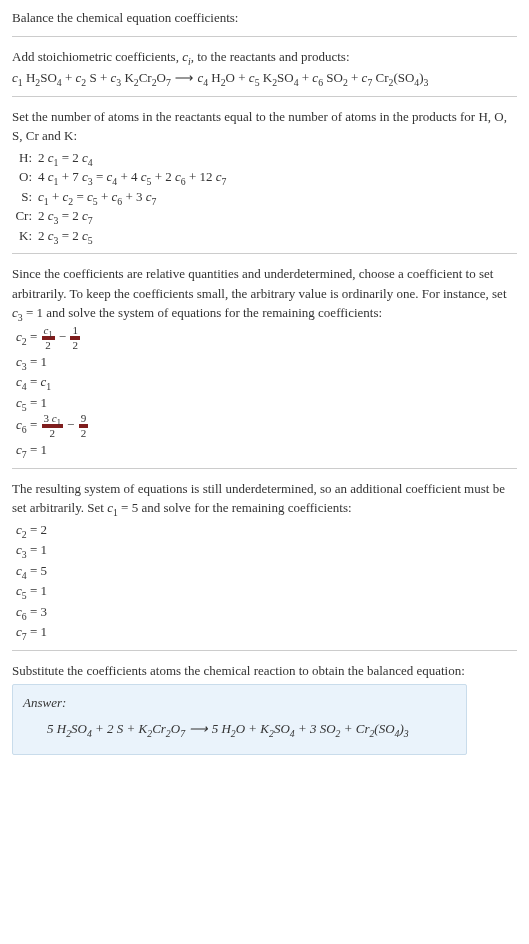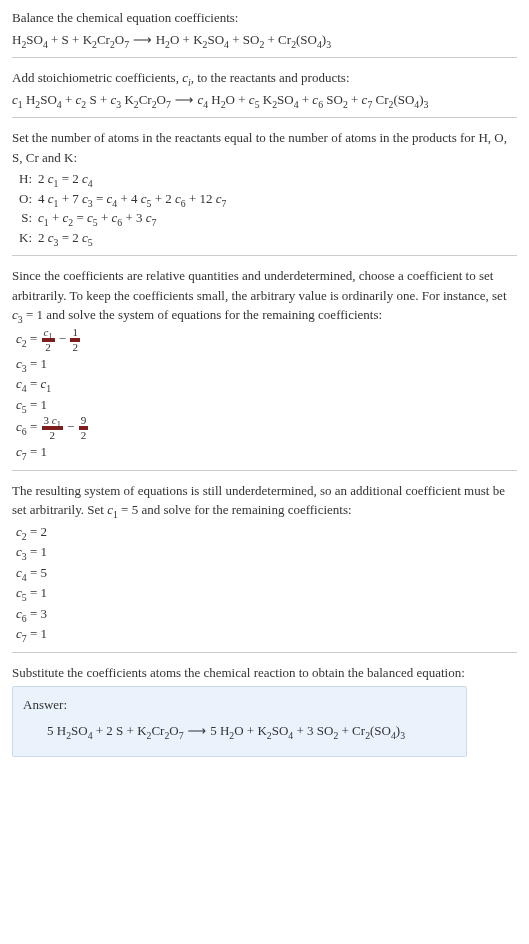--- a/index.html
+++ b/index.html
@@ -74,37 +74,35 @@
       display: block;
       padding: 0 2px;
     }
     .answer-box {
       background: #eaf3fb;
       border: 1px solid #c9dceb;
       border-radius: 2px;
       padding: 8px 10px 10px 10px;
       margin-top: 4px;
       width: 455px;
+      font-style: italic;
     }
     .answer-label {
       font-size: 13px;
       margin-bottom: 6px;
     }
     .answer-eq {
       padding-left: 24px;
     }
   </style>
 </head>
 <body>
 
 <div class="section">
   <div>Balance the chemical equation coefficients:</div>
-  <div class="equation-line">
-    H<span class="sub">2</span>SO<span class="sub">4</span> + S + K<span class="sub">2</span>Cr<span class="sub">2</span>O<span class="sub">7</span><span class="arrow">⟶</span>H<span class="sub">2</span>O + K<span class="sub">2</span>SO<span class="sub">4</span> + SO<span class="sub">2</span> + Cr<span class="sub">2</span>(SO<span class="sub">4</span>)<span class="sub">3</span>
-  </div>
 </div>
 
 <hr class="divider">
 
 <div class="section">
   <div>Add stoichiometric coefficients, <span class="italic">c<span class="sub">i</span></span>, to the reactants and products:</div>
   <div class="equation-line">
     <span class="italic">c</span><span class="sub">1</span> H<span class="sub">2</span>SO<span class="sub">4</span> + <span class="italic">c</span><span class="sub">2</span> S + <span class="italic">c</span><span class="sub">3</span> K<span class="sub">2</span>Cr<span class="sub">2</span>O<span class="sub">7</span><span class="arrow">⟶</span><span class="italic">c</span><span class="sub">4</span> H<span class="sub">2</span>O + <span class="italic">c</span><span class="sub">5</span> K<span class="sub">2</span>SO<span class="sub">4</span> + <span class="italic">c</span><span class="sub">6</span> SO<span class="sub">2</span> + <span class="italic">c</span><span class="sub">7</span> Cr<span class="sub">2</span>(SO<span class="sub">4</span>)<span class="sub">3</span>
   </div>
 </div>
@@ -118,20 +116,24 @@
       <div class="atom-label">H:</div>
       <div>2 <span class="italic">c</span><span class="sub">1</span> = 2 <span class="italic">c</span><span class="sub">4</span></div>
     </div>
     <div class="atom-row">
       <div class="atom-label">O:</div>
       <div>4 <span class="italic">c</span><span class="sub">1</span> + 7 <span class="italic">c</span><span class="sub">3</span> = <span class="italic">c</span><span class="sub">4</span> + 4 <span class="italic">c</span><span class="sub">5</span> + 2 <span class="italic">c</span><span class="sub">6</span> + 12 <span class="italic">c</span><span class="sub">7</span></div>
     </div>
     <div class="atom-row">
       <div class="atom-label">S:</div>
       <div><span class="italic">c</span><span class="sub">1</span> + <span class="italic">c</span><span class="sub">2</span> = <span class="italic">c</span><span class="sub">5</span> + <span class="italic">c</span><span class="sub">6</span> + 3 <span class="italic">c</span><span class="sub">7</span></div>
+    </div>
+    <div class="atom-row">
+      <div class="atom-label">Cr:</div>
+      <div>2 <span class="italic">c</span><span class="sub">3</span> = 2 <span class="italic">c</span><span class="sub">7</span></div>
     </div>
     <div class="atom-row">
       <div class="atom-label">K:</div>
       <div>2 <span class="italic">c</span><span class="sub">3</span> = 2 <span class="italic">c</span><span class="sub">5</span></div>
     </div>
   </div>
 </div>
 
 <hr class="divider">
 

